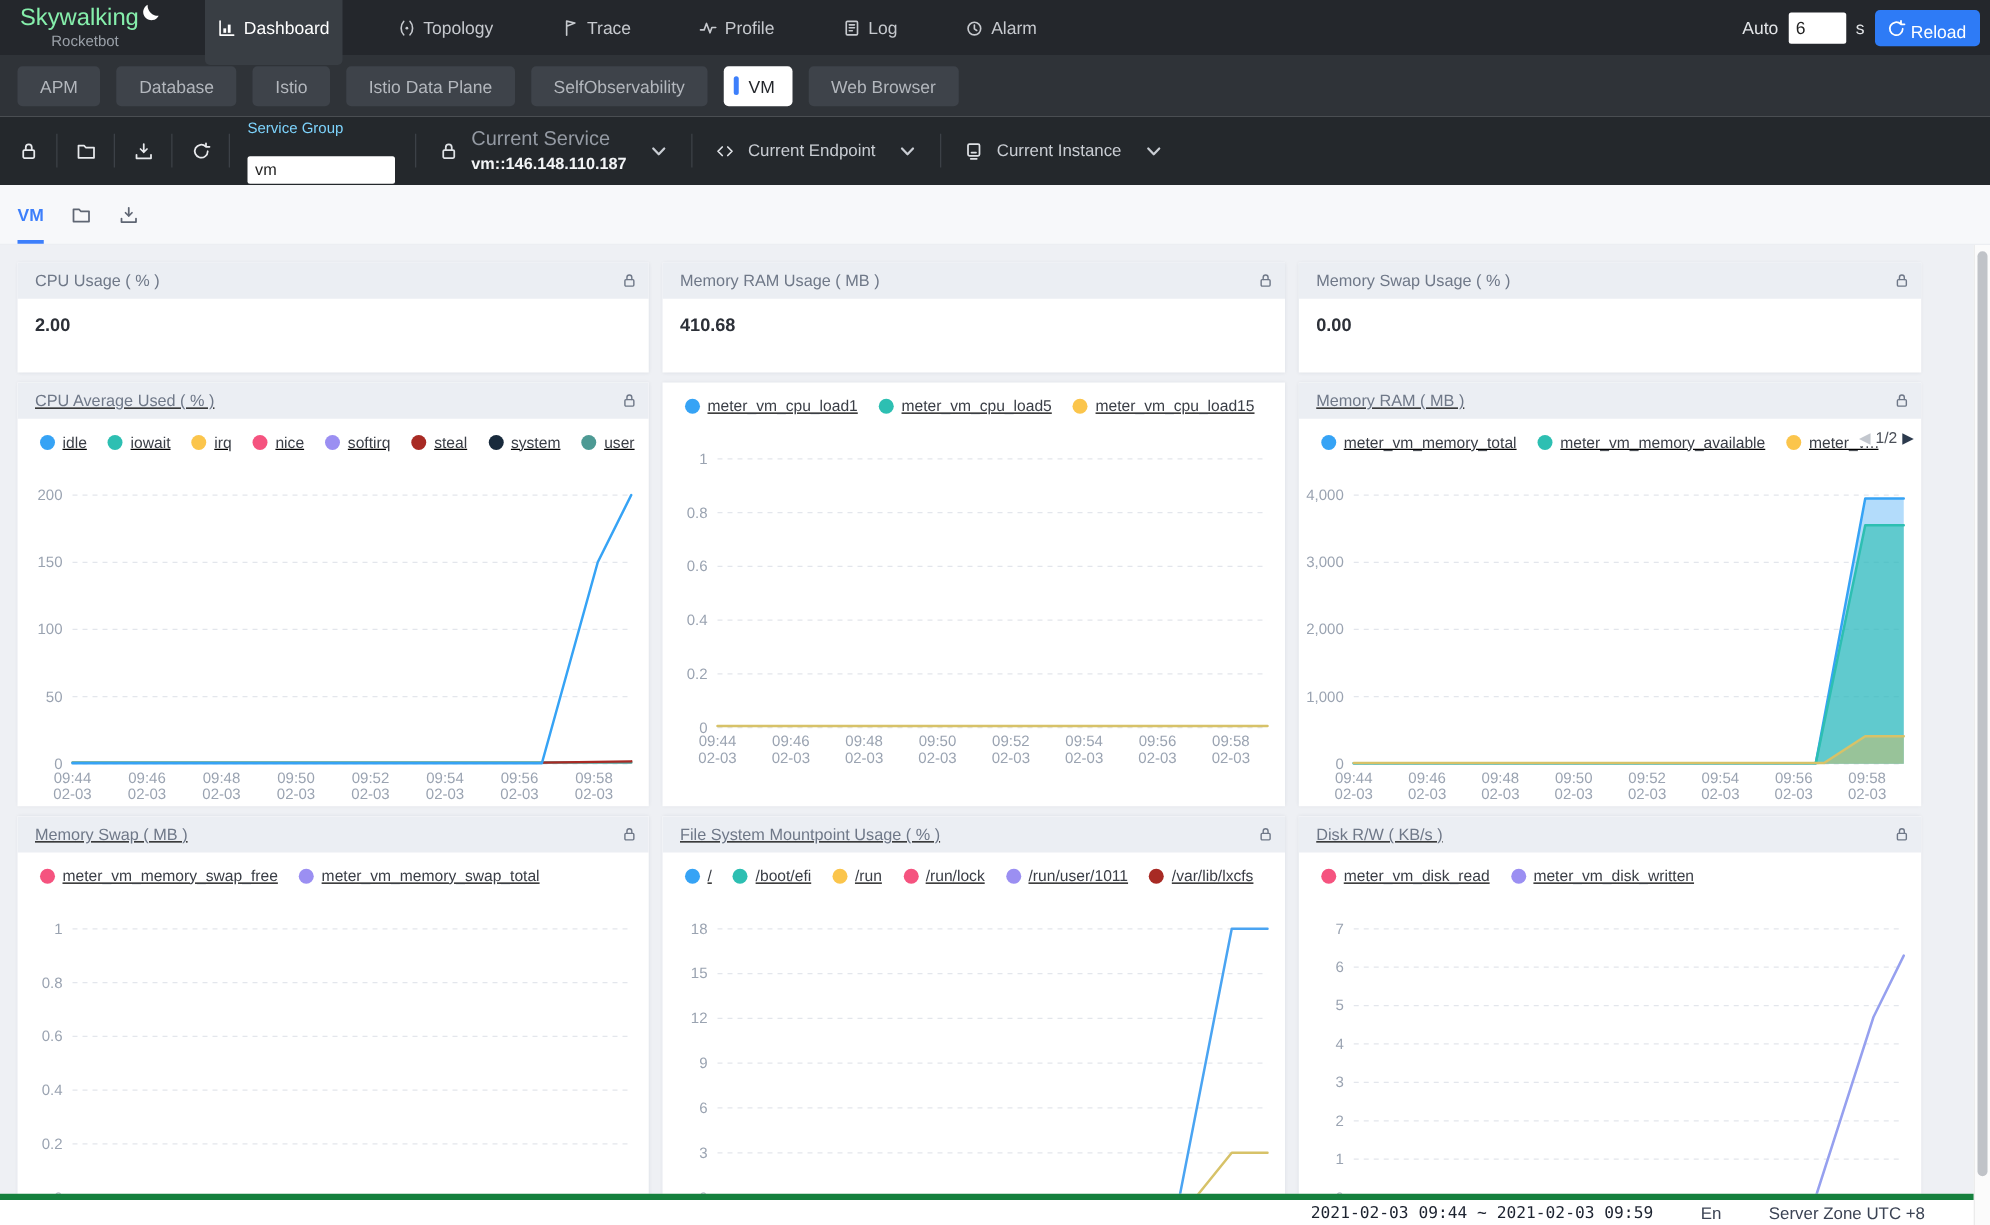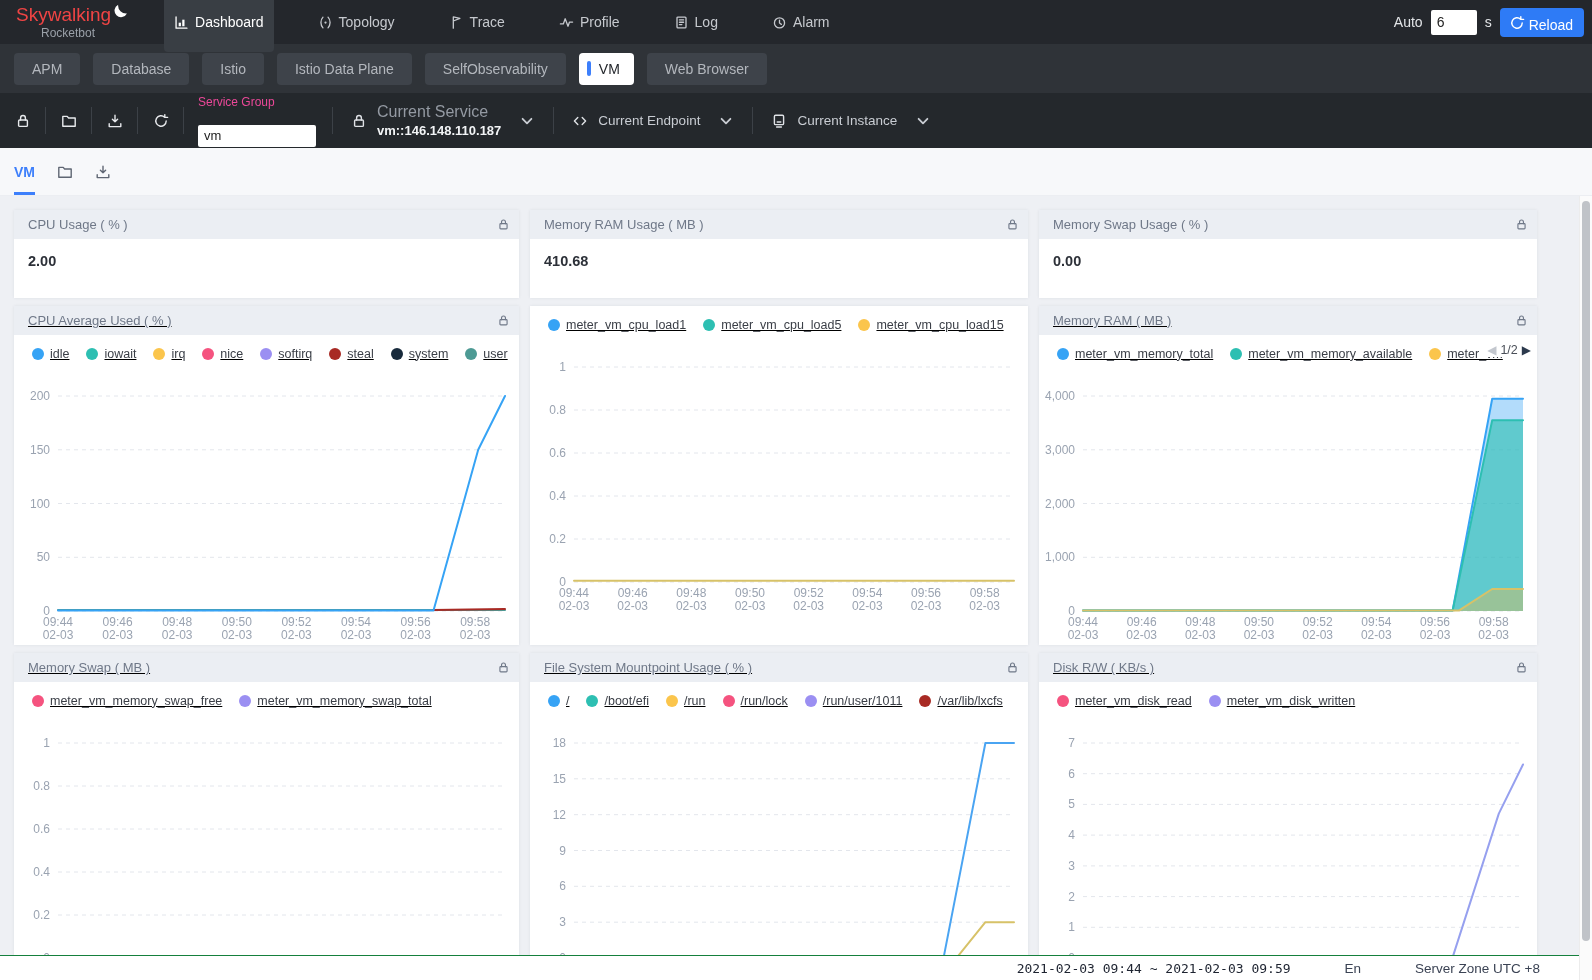--- a/index.html
+++ b/index.html
@@ -2,21 +2,21 @@
 <html><head>
 <meta charset="utf-8">
 <style>
   * { margin:0; padding:0; box-sizing:border-box; }
   html,body { width:1592px; height:980px; overflow:hidden; }
   body { font-family:"Liberation Sans", sans-serif; background:#eef0f4; position:relative; }
 
   
   .navbar { height:44px; background:#24272c; display:flex; align-items:center; padding:0 8px 0 16px; position:relative; z-index:5; }
   .logo { display:flex; align-items:flex-start; flex-direction:column; line-height:1; margin-right:36px; }
-  .logo-line1 { display:flex; align-items:flex-start; color:#ef4444; font-size:19px; }
+  .logo-line1 { display:flex; align-items:flex-start; color:#86efac; font-size:19px; }
   .logo-moon { margin-left:2px; margin-top:-2px; }
   .logo-sub { color:#9aa0a8; font-size:12px; margin-top:3px;margin-left:25px; }
   nav { display:flex; align-items:center; gap:34px; }
   .nav-item { display:flex; align-items:center; gap:6px; color:#c6c9ce; font-size:14px; cursor:pointer; padding:22px 10px; border-radius:4px; }
   .nav-item.active { background:#393e44; color:#fff; }
   .nav-item svg { display:block; }
   .nav-right { margin-left:auto; display:flex; align-items:center; gap:8px; }
   .auto-label, .auto-unit { color:#e3e5e8; font-size:14px; }
   .auto-input { width:46px; height:25px; border:none; border-radius:2px; font-size:14px; padding:0 6px; color:#222; background:#fff; font-family:"Liberation Sans",sans-serif; }
   .reload-btn { display:flex; align-items:center; gap:4px; background:#2e7bf6; border:none; color:#fff; font-size:14px; height:29px; padding:5px 11px 0 9px; border-radius:4px; cursor:pointer; font-family:"Liberation Sans",sans-serif; }
@@ -26,21 +26,21 @@
   .chip { height:32px; display:flex; align-items:center; background:#3e434a; color:#b3b7bd; font-size:14px; padding:0 18px; border-radius:4px; cursor:pointer; }
   .chip.active { background:#fff; color:#23262b; padding:0 14px 0 8px; }
   .chip-bar { width:4px; height:15px; border-radius:2px; background:#3d7ffb; margin-right:8px; display:none; }
   .chip.active .chip-bar { display:block; }
 
   
   .toolbar { height:55px; background:#24282c; display:flex; align-items:stretch; }
   .tool-btn { width:45px; display:flex; align-items:center; justify-content:center; color:#e8eaed; cursor:pointer; }
   .tb-divider { width:1px; background:#3c4147; margin:14px 0; }
   .sg-group { display:flex; flex-direction:column; justify-content:center; padding:0 16px 0 14px; }
-  .sg-label { color:#ec4899; font-size:12px; margin-bottom:16px; }
+  .sg-label { color:#7dd3fc; font-size:12px; margin-bottom:16px; }
   .sg-input { width:118px; height:22px; border:none; border-radius:2px; padding:0 6px; font-size:13px; color:#222; font-family:"Liberation Sans",sans-serif; }
   .selector { display:flex; align-items:center; gap:10px; padding:0 18px; cursor:pointer; }
   .selector .sel-icon { color:#dfe2e6; display:flex; }
   .sel-two { display:flex; flex-direction:column; line-height:1.2; }
   .sel-label { color:#949aa3; font-size:16px; }
   .sel-value { color:#f2f4f6; font-size:13px; font-weight:700; margin-top:2px; }
   .sel-single { color:#c9cdd3; font-size:13.5px; }
   .sel-chev { color:#c9cdd3; margin-left:8px; display:flex; }
 
   
@@ -64,21 +64,21 @@
   .lg-item { display:flex; align-items:center; gap:6px; cursor:pointer; flex:0 0 auto; }
   .lg-dot { width:12px; height:12px; border-radius:50%; }
   .lg-label { font-size:12.5px; color:#3a3e46; }
   .lg-pager { position:absolute; right:6px; top:8px; display:flex; align-items:center; gap:4px; background:#fff; padding-left:6px; }
   .pg-prev { color:#c3c7ce; font-size:12px; cursor:pointer; }
   .pg-next { color:#2c3a4d; font-size:12px; cursor:pointer; }
   .pg-text { color:#4a4f58; font-size:12.5px; }
   .chart-body { height:277px; }
 
   
-  footer { position:absolute; left:0; bottom:0; width:1592px; height:25px; background:#fff; border-top:1px solid #15803d; display:flex; align-items:center; justify-content:flex-end; gap:54px; padding-right:52px; z-index:10; }
+  footer { position:absolute; left:0; bottom:0; width:1592px; height:25px; background:#fff; border-top:5px solid #15803d; display:flex; align-items:center; justify-content:flex-end; gap:38px; padding-right:52px; z-index:10; }
   .time-range { font-family:"DejaVu Sans Mono", monospace; font-size:13px; color:#1d2330; }
   .lang { font-size:13.5px; color:#3b4354; cursor:pointer; }
   .zone { font-size:13.5px; color:#3b4354; }
 
   
   .scrollbar { position:absolute; top:196px; right:0; width:13px; bottom:0; background:#fbfbfb; border-left:1px solid #ececec; z-index:11; }
   .scroll-thumb { position:absolute; top:5px; left:2px; width:8px; height:740px; border-radius:4px; background:#c0c3c8; cursor:pointer; }
 </style>
 </head>
 <body>

